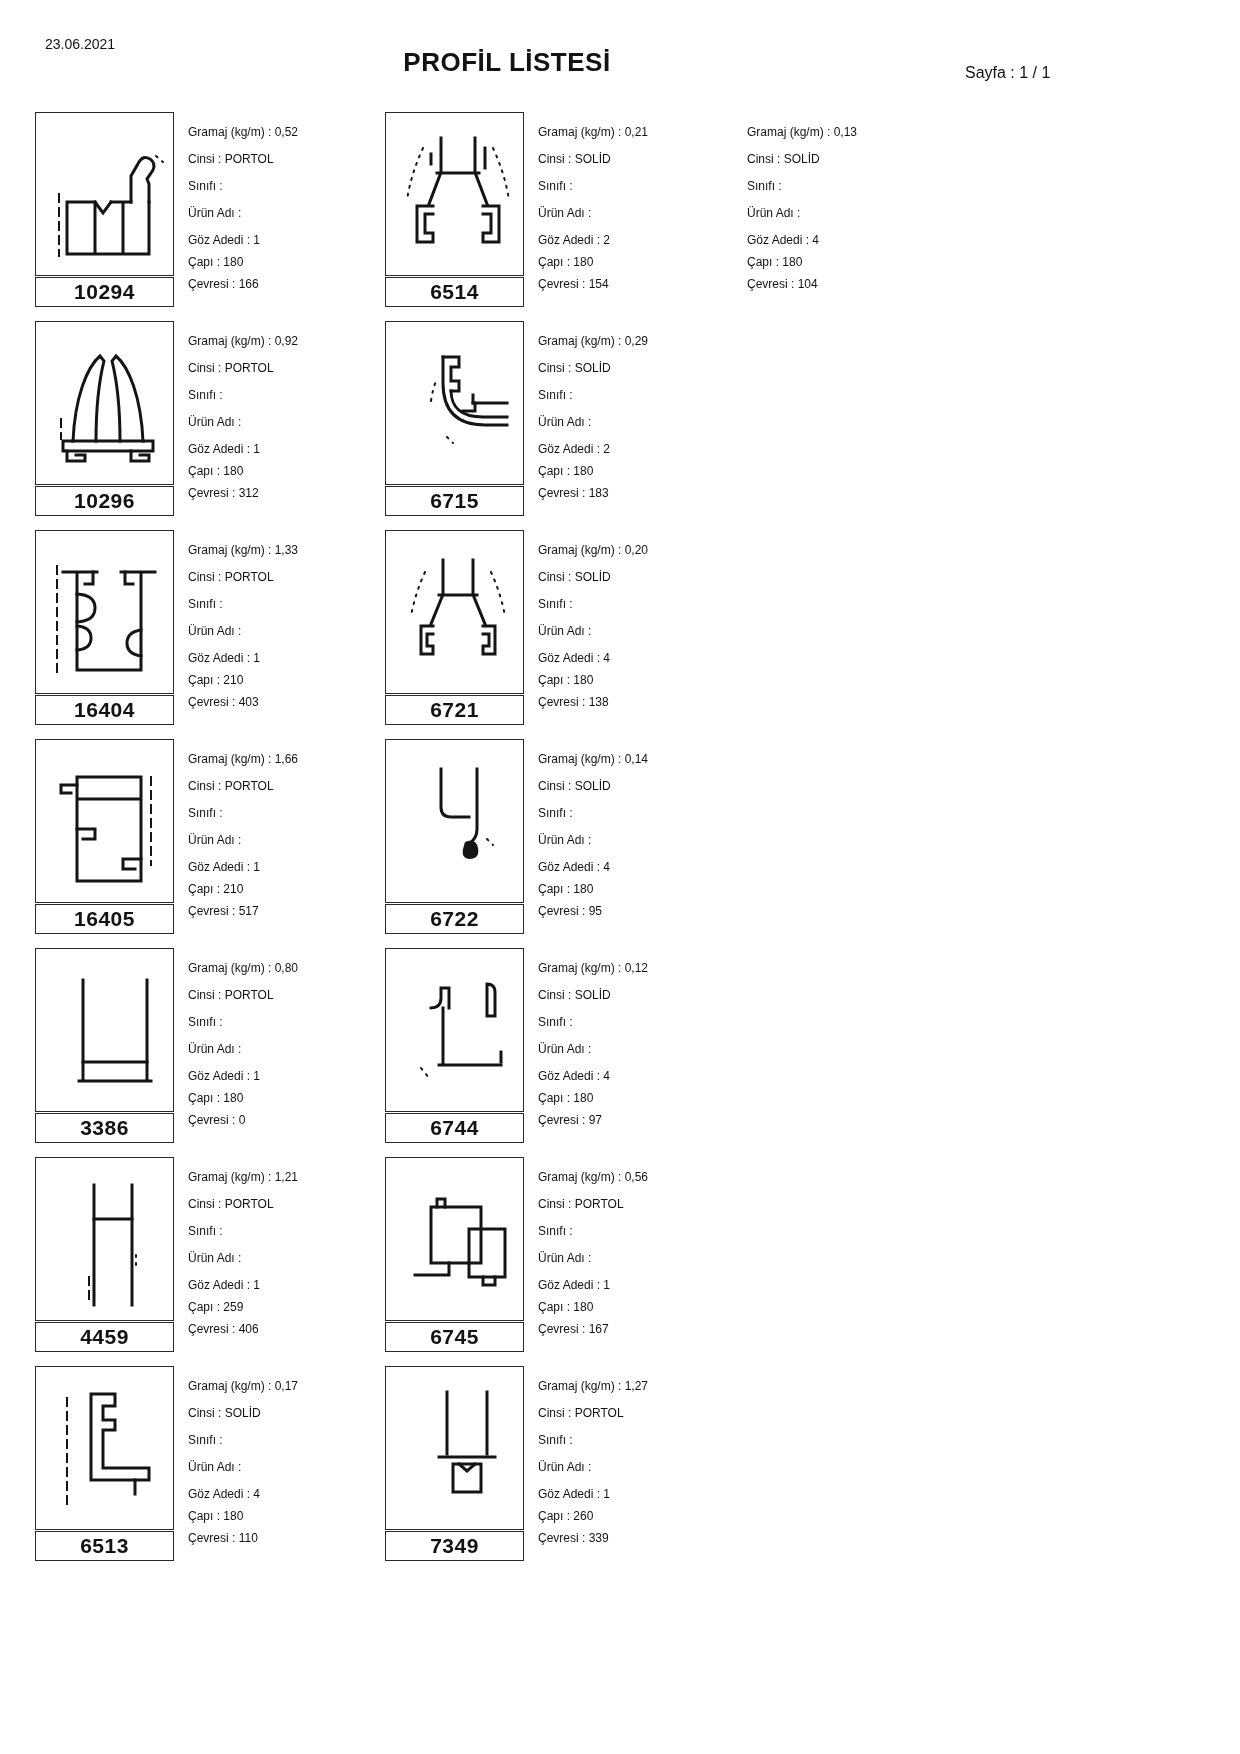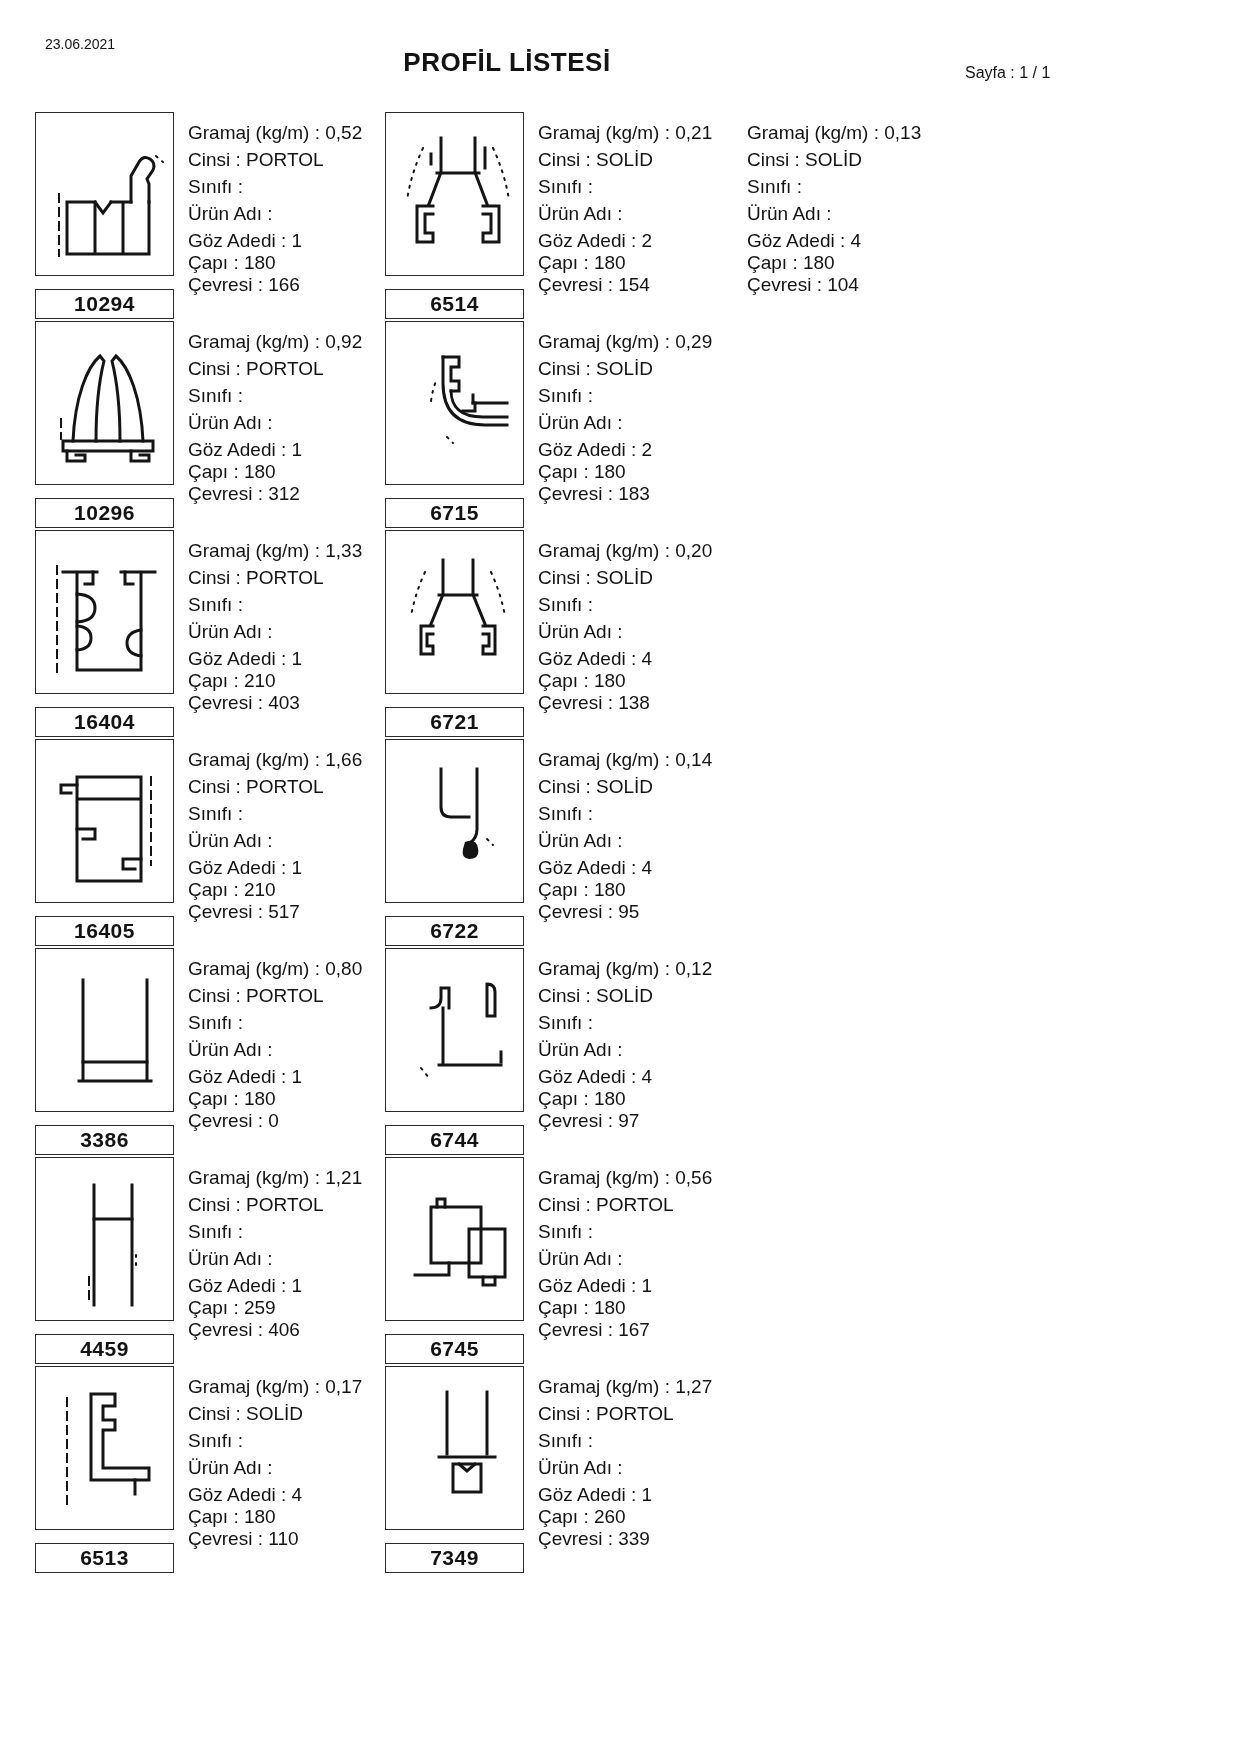--- a/index.html
+++ b/index.html
@@ -10,24 +10,24 @@
   .hdr-date{position:absolute;left:45px;top:36px;font-size:14px;}
   .hdr-title{position:absolute;left:507px;top:47px;transform:translateX(-50%);
     font-size:26px;font-weight:bold;letter-spacing:.5px;white-space:nowrap;}
   .hdr-page{position:absolute;left:965px;top:36px;font-size:16px;white-space:nowrap;margin-top:28px;}
   .grid{position:absolute;left:35px;top:112px;display:flex;}
   .col{width:350px;display:flex;flex-direction:column;}
   .card{height:209px;display:flex;}
   .card-left{width:141px;flex:0 0 141px;}
   .imgbox{width:139px;height:164px;border:1.5px solid #2a2a2a;box-sizing:border-box;
     display:flex;align-items:center;justify-content:center;background:#fff;}
-  .codebox{width:139px;height:30px;margin-top:13px;border:1.5px solid #2a2a2a;
+  .codebox{width:139px;height:30px;margin-top:1px;border:1.5px solid #2a2a2a;
     box-sizing:border-box;display:flex;align-items:center;justify-content:center;
     font-weight:bold;font-size:21px;letter-spacing:.5px;}
-  .details{padding:10px 0 0 12px;font-size:19px;}
+  .details{padding:10px 0 0 12px;font-size:12px;}
   .dline{height:21px;line-height:21px;margin-bottom:6px;white-space:nowrap;}
   .dline.l5,.dline.l6,.dline.l7{margin-bottom:1px;}
   svg path{stroke:#141414;fill:none;stroke-width:3;stroke-linecap:square;}
   svg path.dash{stroke-dasharray:8 6;stroke-width:2;}
   svg path.dot{stroke-dasharray:2 6;stroke-width:2;stroke-linecap:round;}
   svg path.fillb{fill:#141414;stroke:none;}
 </style>
 </head>
 <body>
 

